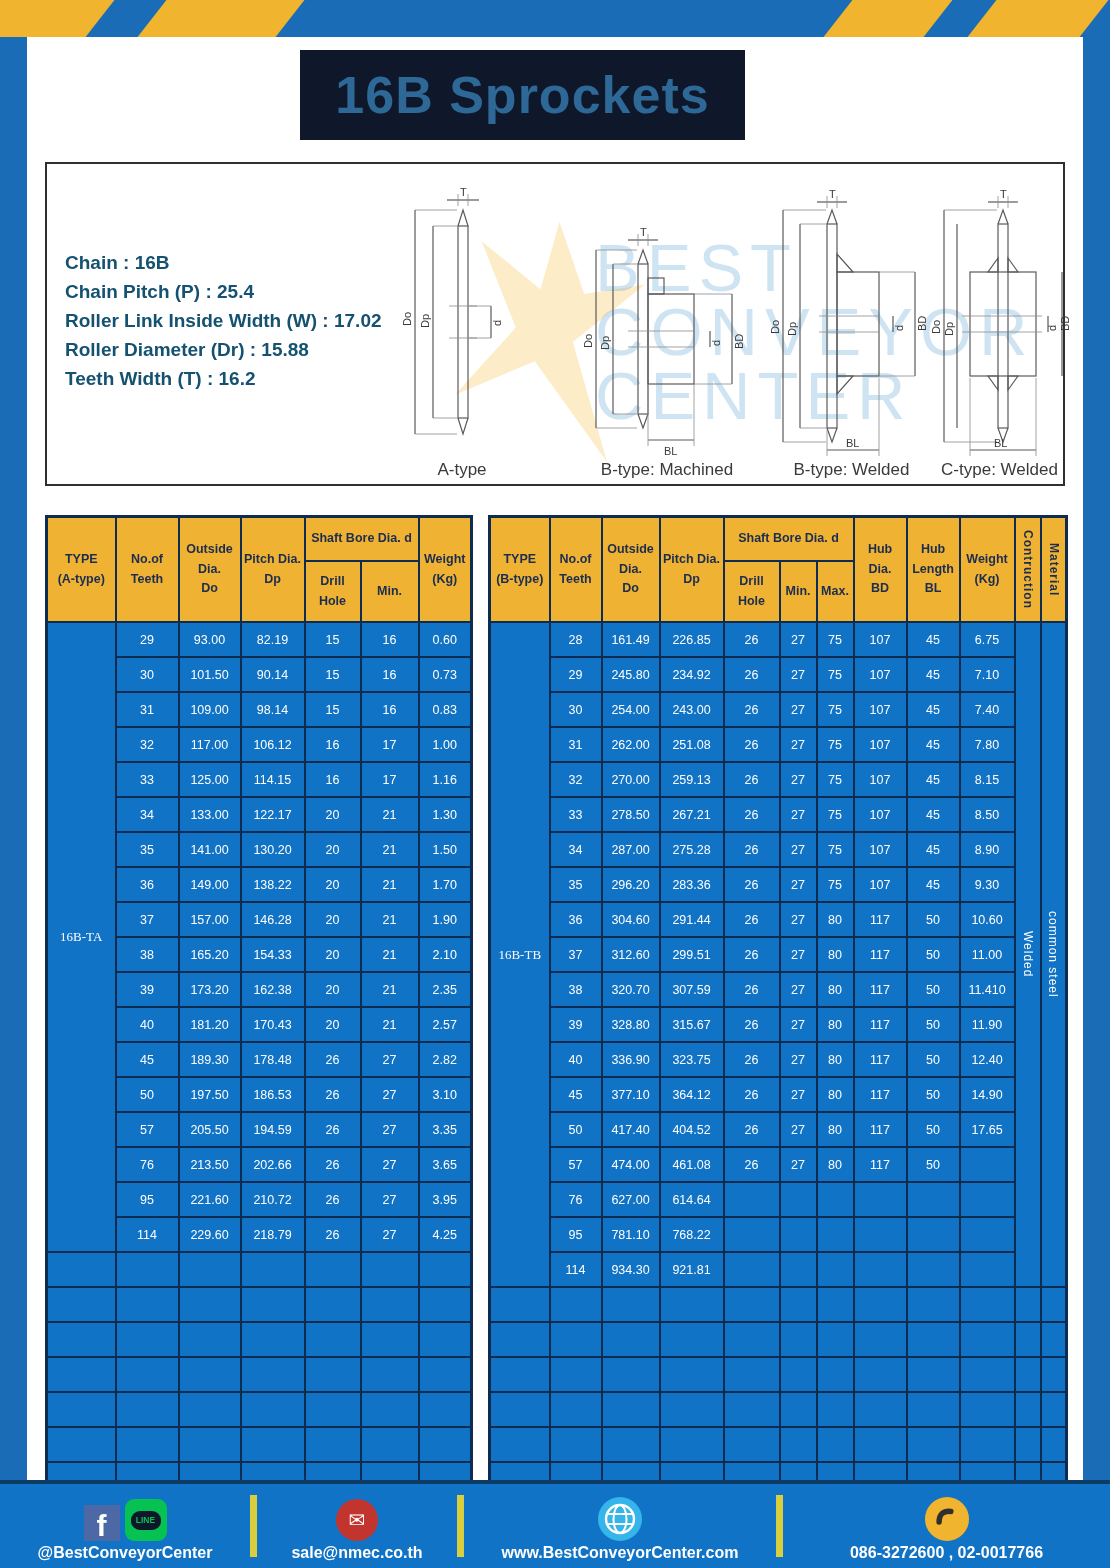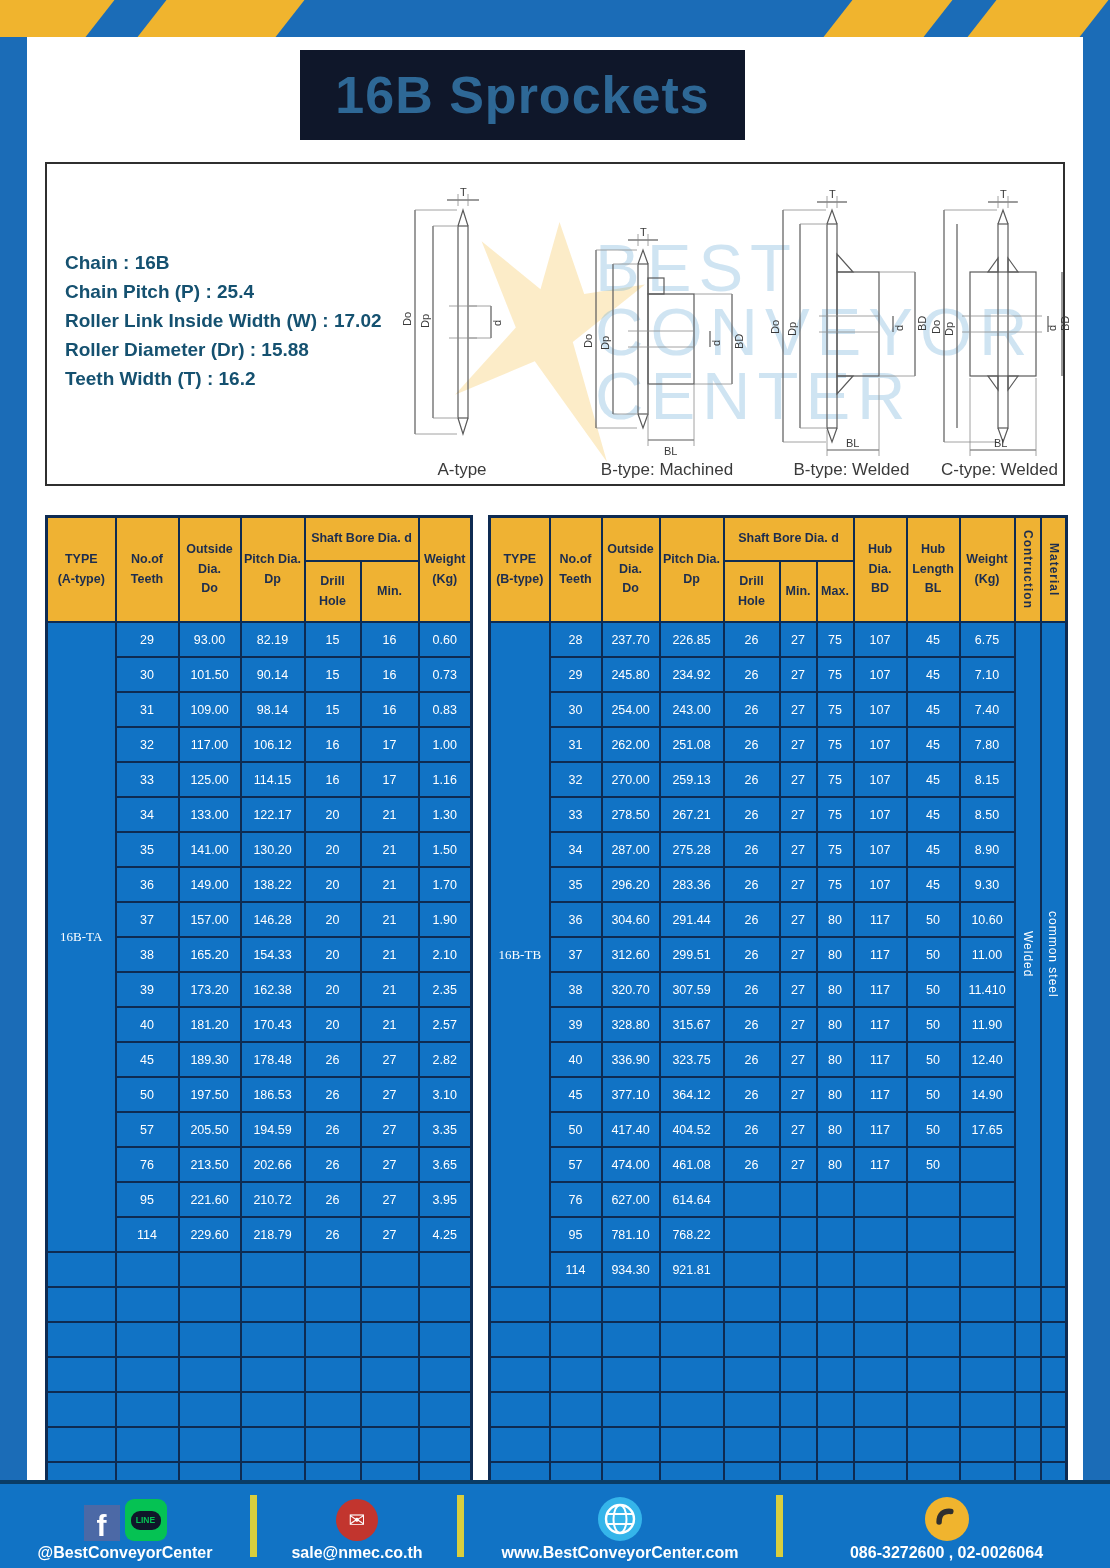--- a/index.html
+++ b/index.html
@@ -535,21 +535,21 @@
       <tr class="hr2">
         <th>Drill Hole</th>
         <th>Min.</th>
         <th>Max.</th>
       </tr>
     </thead>
     <tbody>
         <tr>
           <td rowspan="19" class="type-cell">16B-TB</td>
           <td>28</td>
-          <td>237.70</td>
+          <td>161.49</td>
           <td>226.85</td>
           <td>26</td>
           <td>27</td>
           <td>75</td>
           <td>107</td>
           <td>45</td>
           <td>6.75</td>
           <td rowspan="19" class="vert-cell">Welded</td>
           <td rowspan="19" class="vert-cell">common steel</td>
         </tr>
@@ -871,17 +871,17 @@
     </div>
     <div class="fdiv"></div>
     <div class="fsec sec4">
       <div class="icon-row">
         <div class="phone-icon">
           <svg width="28" height="28" viewBox="0 0 46 46">
             <path d="M10 18 Q 23 4 36 18" stroke="#2f2f2f" stroke-width="9" fill="none" stroke-linecap="round" transform="rotate(-42 23 23)"></path>
           </svg>
         </div>
       </div>
-      <div class="ftext">086-3272600 , 02-0026064</div>
+      <div class="ftext">086-3272600 , 02-0017766</div>
     </div>
   </div>
 
 </div>
 
 </body></html>

